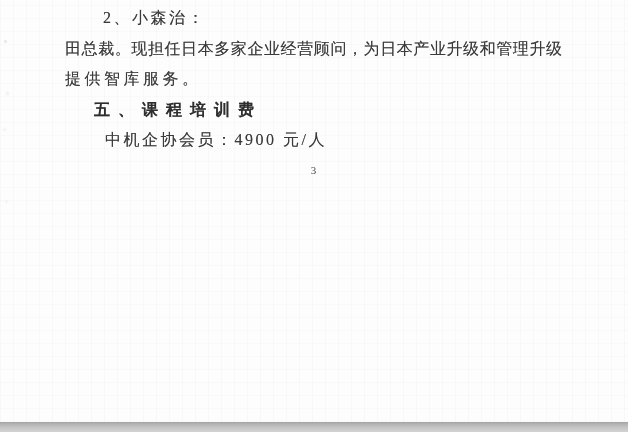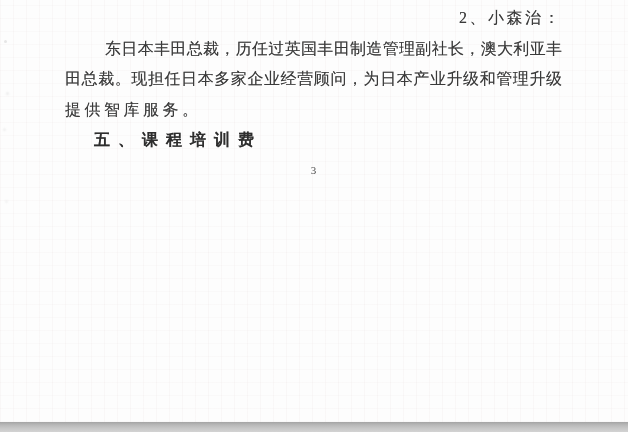--- a/index.html
+++ b/index.html
@@ -39,21 +39,21 @@
     line-height: 30.6px;
     font-size: 16px;
     color: #3a3a3a;
     text-shadow: 0 0 0.5px rgba(70,70,70,0.55);
   }
   .b { font-weight: 700; color: #2e2e2e; }
   .ind40 { text-indent: 40px; }
   .ind38 { text-indent: 38px; }
   .ind29 { text-indent: 29px; }
   .jf { text-align: justify; text-align-last: justify; letter-spacing: 0; }
-  .ls-item  { letter-spacing: 2.5px; text-align: right; }
+  .ls-item  { letter-spacing: 2.5px; }
   .ls-plain { letter-spacing: 3.5px; }
   .ls-h57   { letter-spacing: 8px; }
   .ls-h6    { letter-spacing: 0.5px; }
   .ls-fee   { letter-spacing: 2.5px; }
   .page-number {
     margin-top: 7px;
     width: 100%;
     text-align: center;
     font-size: 11px;
     line-height: 14px;
@@ -70,31 +70,31 @@
 </style>
 </head>
 <body>
 
 <div class="page">
   <div class="smudges"></div>
 
   <div class="content">
     <div class="line ind38 ls-item">2、小森治：</div>
 
-    <div class="line ind40 jf">东日本丰田总裁，历任过英国丰田制造管理副社长，澳大利亚丰</div>
 
     <div class="line jf">田总裁。现担任日本多家企业经营顾问，为日本产业升级和管理升级</div>
 
     <div class="line ls-plain">提供智库服务。</div>
 
     <div class="line ind29 b ls-h57">五、课程培训费</div>
 
 
 
 
 
 
+    <div class="line ind40 ls-fee">中机企协会员：4900 元/人</div>
 
     <div class="page-number">3</div>
   </div>
 </div>
 
 <div class="bottom-bar"></div>
 
 </body></html>

